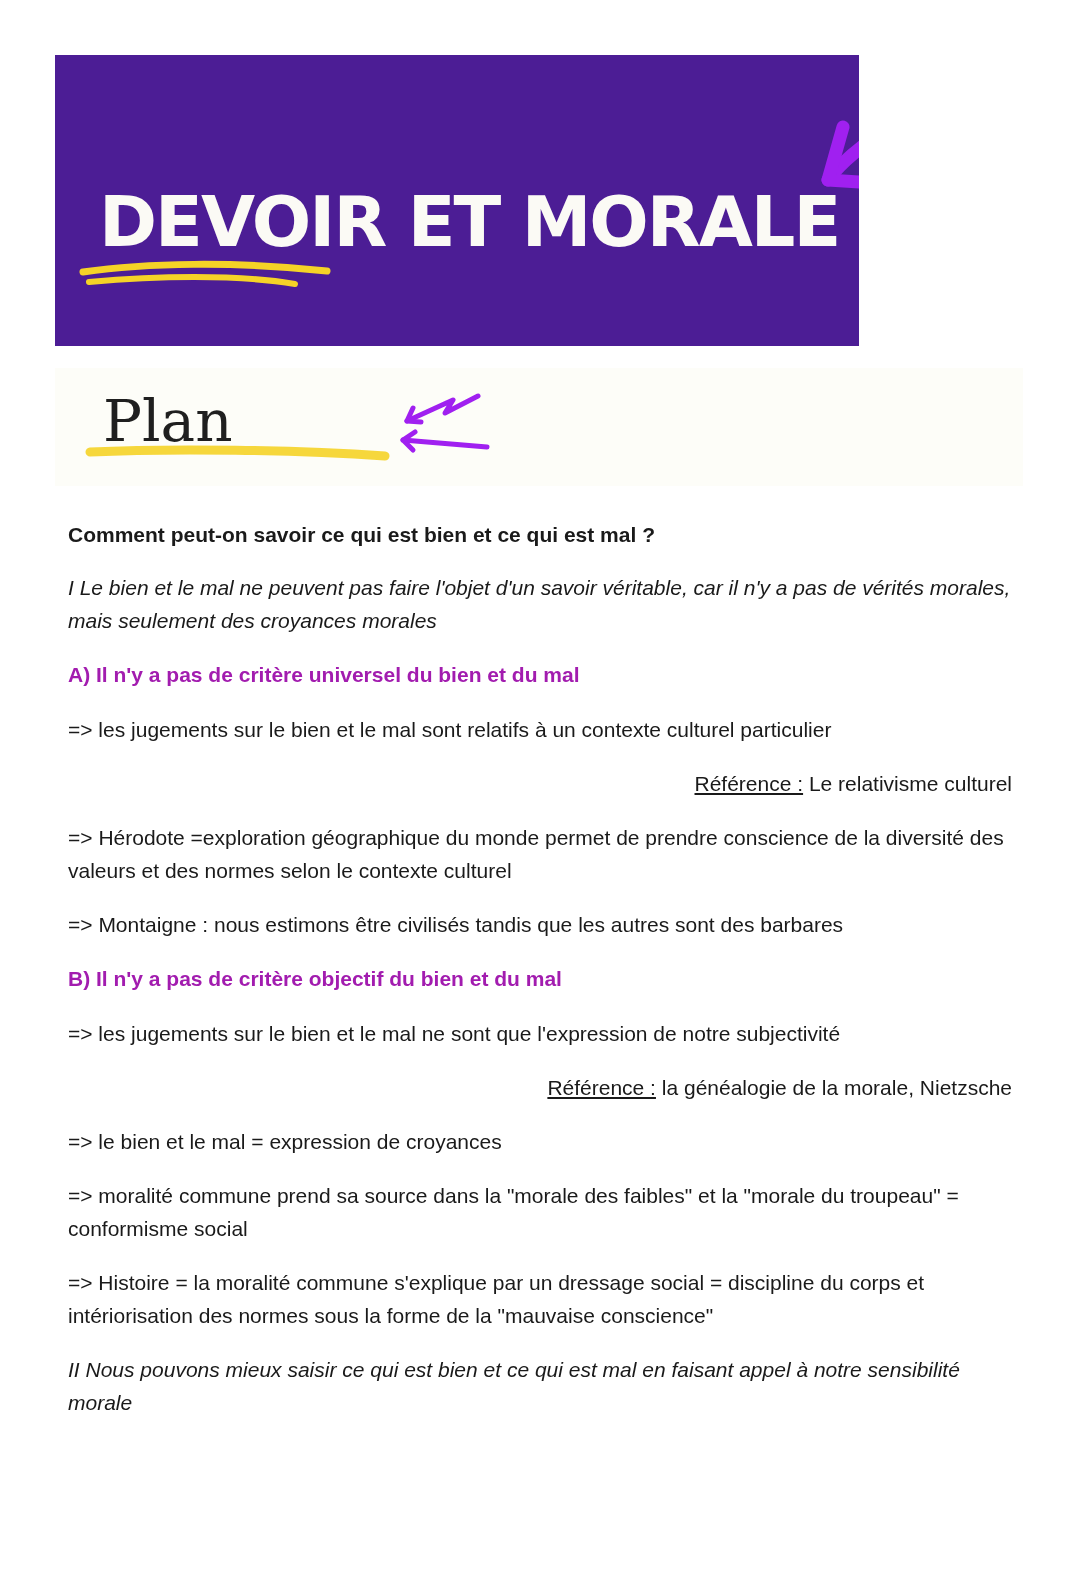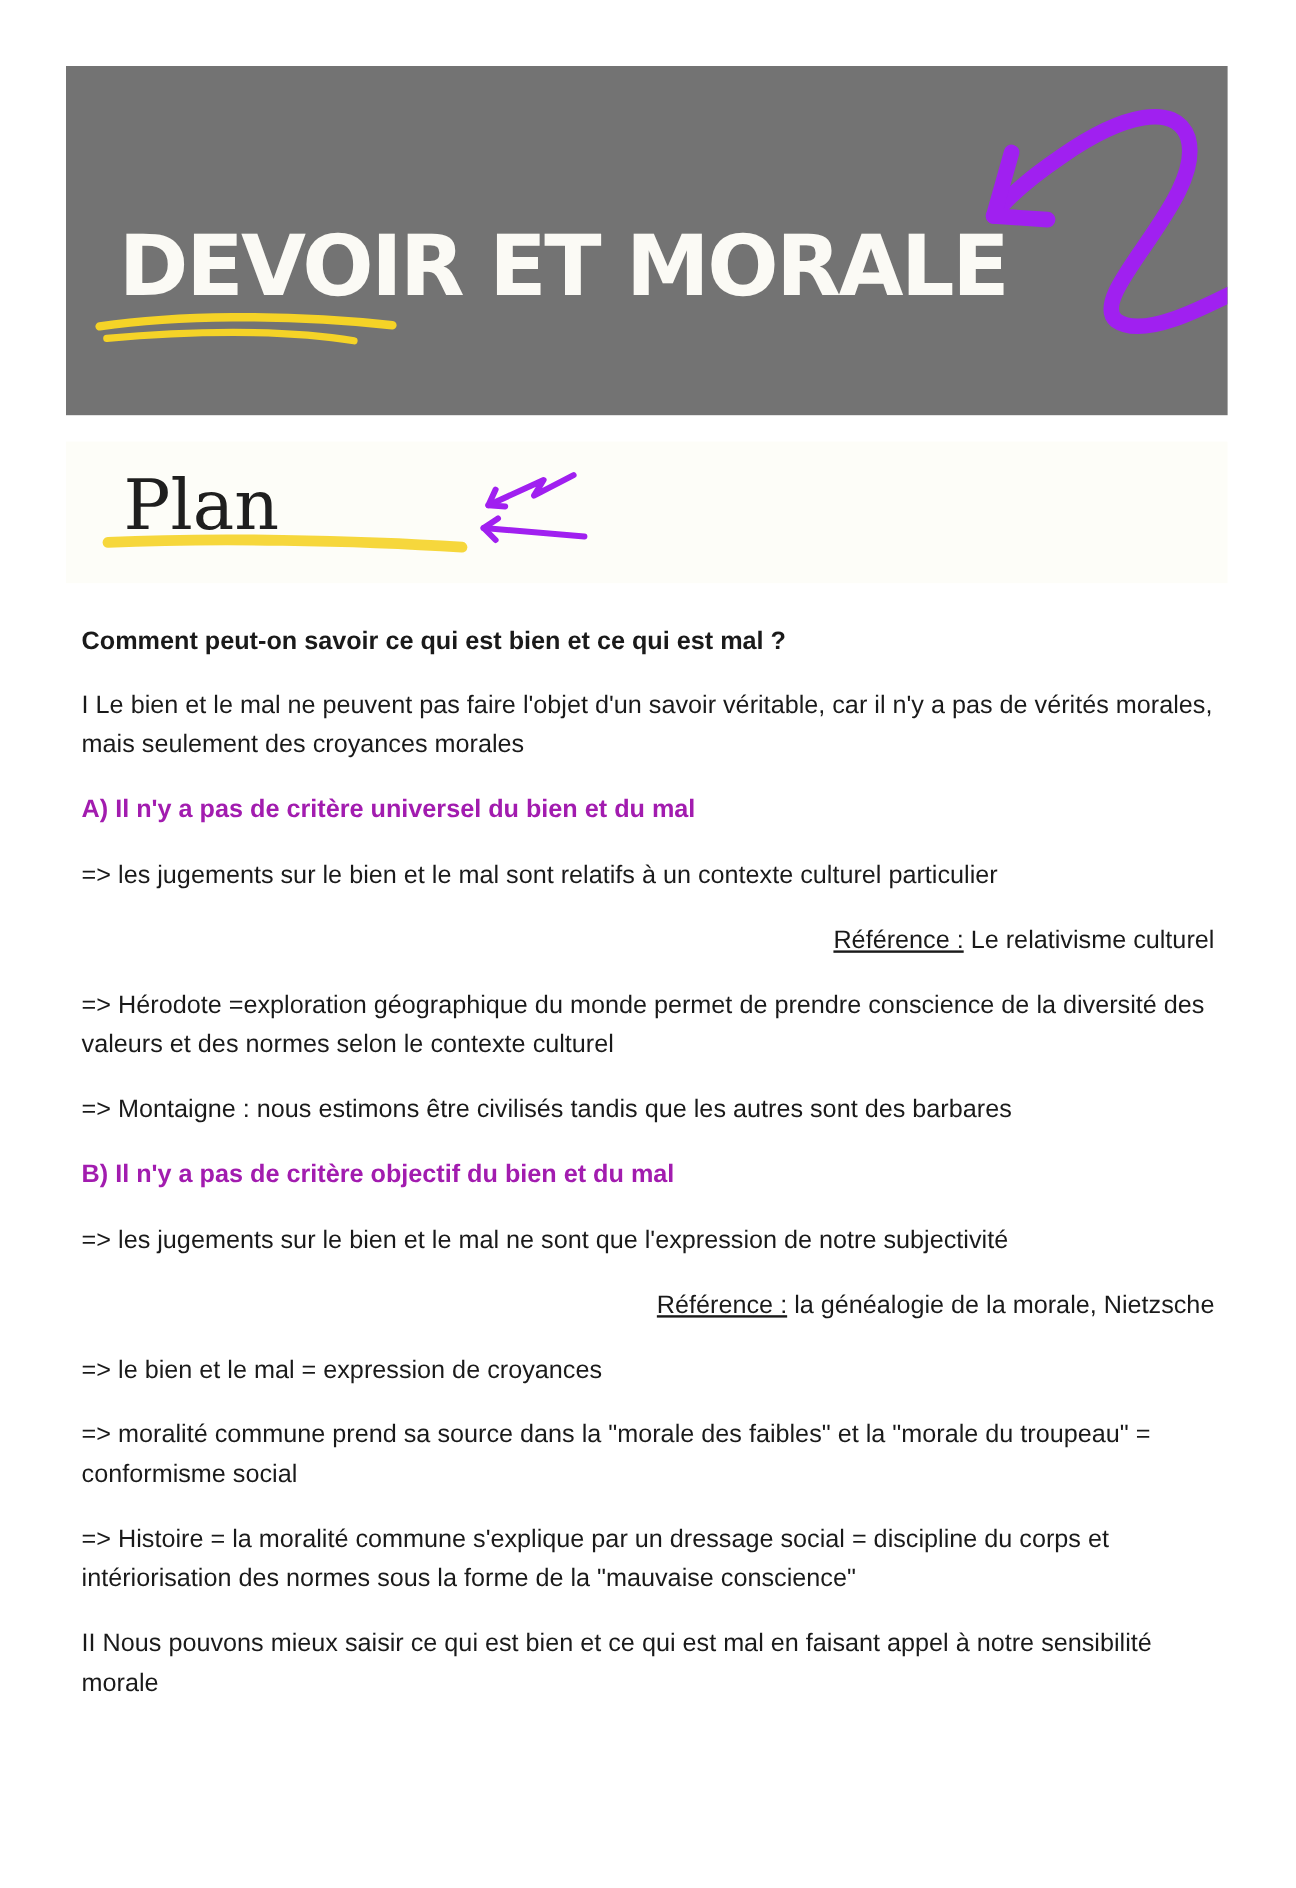--- a/index.html
+++ b/index.html
@@ -1,22 +1,22 @@
 <!DOCTYPE html>
 <html><head>
   <meta charset="utf-8">
   <style>
     html, body { margin: 0; padding: 0; background: #ffffff; }
     body {
       width: 1080px; height: 1573px; position: relative; overflow: hidden;
       font-family: "Liberation Sans", "DejaVu Sans", sans-serif; color: #1a1a1a;
     }
     .banner {
-      position: absolute; left: 55px; top: 55px; width: 968px; height: 291px;
-      background: #737373; overflow: hidden;
+      position: absolute; left: 55px; top: 55px; width: 804px; height: 291px;
+      background: #4c1d95; overflow: hidden;
     }
     .banner-title {
       position: absolute; left: 44px; top: 132px;
       font-family: "DejaVu Sans", "Liberation Sans", sans-serif;
       font-weight: bold; font-size: 70px; letter-spacing: -2px;
       color: #fbfaf5; line-height: 1; white-space: nowrap;
     }
     .banner svg { position: absolute; left: 0; top: 0; }
     .plan-box {
       position: absolute; left: 55px; top: 368px; width: 968px; height: 118px;
@@ -27,21 +27,21 @@
       font-family: "DejaVu Serif", "Liberation Serif", serif;
       font-size: 58px; color: #1f1f1f; line-height: 1; z-index: 2;
     }
     .plan-box svg { position: absolute; left: 0; top: 0; }
     .content {
       position: absolute; left: 56px; top: 506px; width: 968px;
       font-size: 21px; line-height: 33px;
     }
     .p { margin: 12px; }
     .question { font-weight: bold; font-size: 21px; margin-bottom: 20px; }
-    .part { margin-bottom: 21px; }
+    .part { font-style: italic; margin-bottom: 21px; }
     .section { color: #a21caf; font-weight: bold; margin-bottom: 22px; }
     .line { margin-bottom: 21px; }
     .ref { text-align: right; margin-bottom: 21px; }
     .ref-label { text-decoration: underline; }
     .bold { font-weight: normal; }
   </style>
 </head>
 <body>
 
 <div class="banner">

